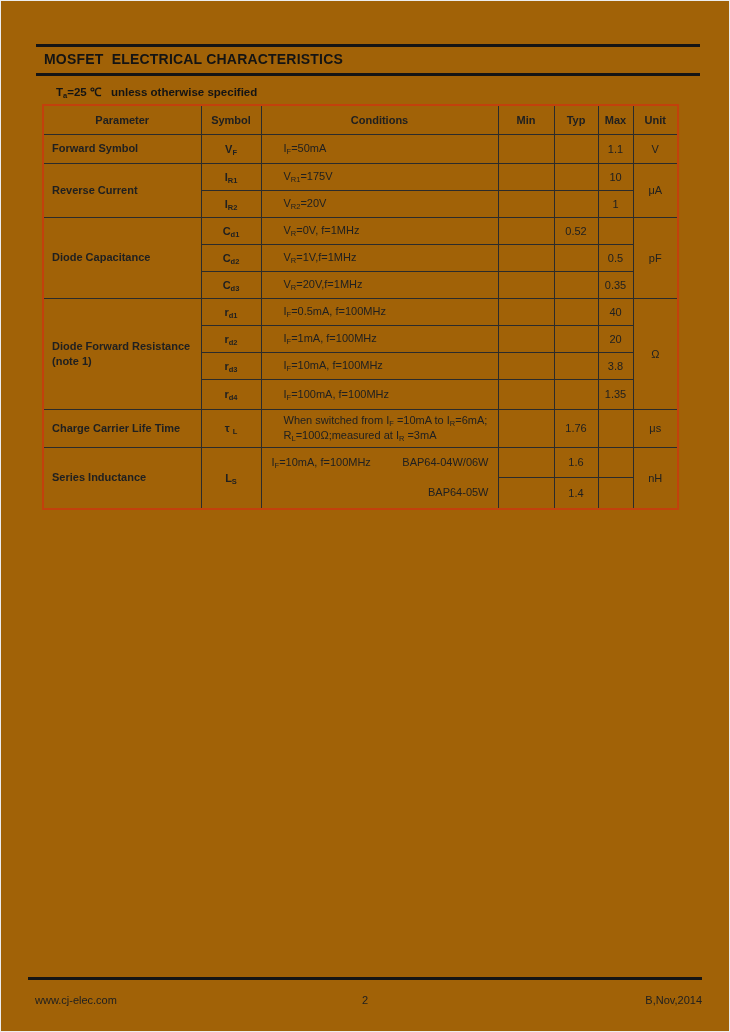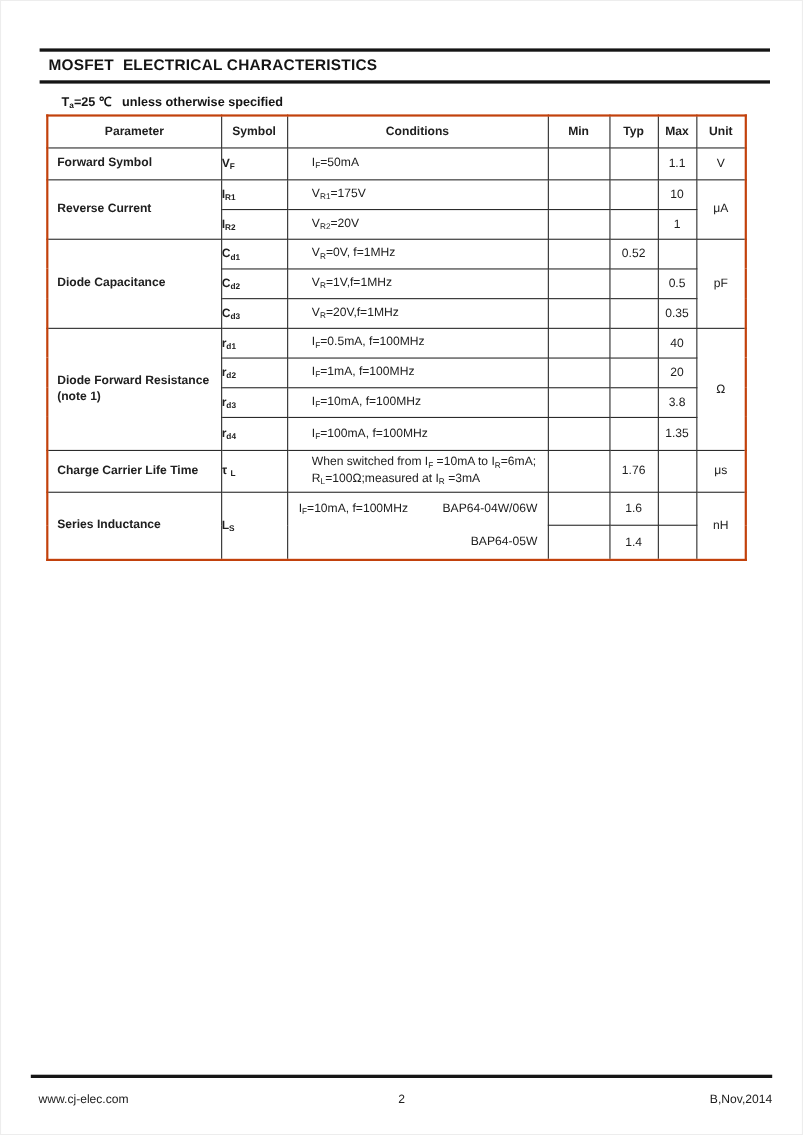--- a/index.html
+++ b/index.html
@@ -2,21 +2,21 @@
 <html><head>
 <meta charset="utf-8">
 <style>
   * { margin: 0; padding: 0; box-sizing: border-box; }
   html, body { background: #9e9e9e; }
   body { font-family: "Liberation Sans", sans-serif; color: #1b1b1b; }
   .page {
     position: relative;
     width: 730px;
     height: 1032px;
-    background: #ffffff;
+    background: #a16207;
     box-shadow: inset 0 0 0 1px #ededed;
     overflow: hidden;
   }
   .rule { position: absolute; background: #151515; }
   .rule-top    { left: 36px; top: 44px; width: 664px; height: 3px; }
   .rule-title  { left: 36px; top: 73px; width: 664px; height: 3px; }
   .page-title {
     position: absolute; left: 44px; top: 51px;
     font-size: 14px; font-weight: bold; letter-spacing: 0.2px;
     white-space: pre; color: #141414;
@@ -37,21 +37,21 @@
     vertical-align: middle;
     overflow: hidden;
   }
   table.chars { border: 2px solid #c2410c; }
   table.chars thead th { font-size: 11px; font-weight: bold; text-align: center; height: 29px; }
   tr.h29 { height: 29px; }
   tr.h27 { height: 27px; }
   tr.h30 { height: 30px; }
   tr.h38 { height: 38px; }
   td.c-param { text-align: left; padding-left: 8px; font-weight: bold; line-height: 1.3; }
-  td.c-sym   { font-weight: bold; }
+  td.c-sym   { text-align: center; font-weight: bold; }
   td.c-cond  { text-align: left; padding-left: 22px; line-height: 1.35; }
   td.c-val   { text-align: center; }
   td.c-unit  { text-align: center; }
   td.c-lscond { padding: 0; }
   .ls-line {
     height: 30px; display: flex; align-items: center;
     justify-content: space-between; padding: 0 9px 0 10px;
   }
   .ls-line.right-only { justify-content: flex-end; }
 

